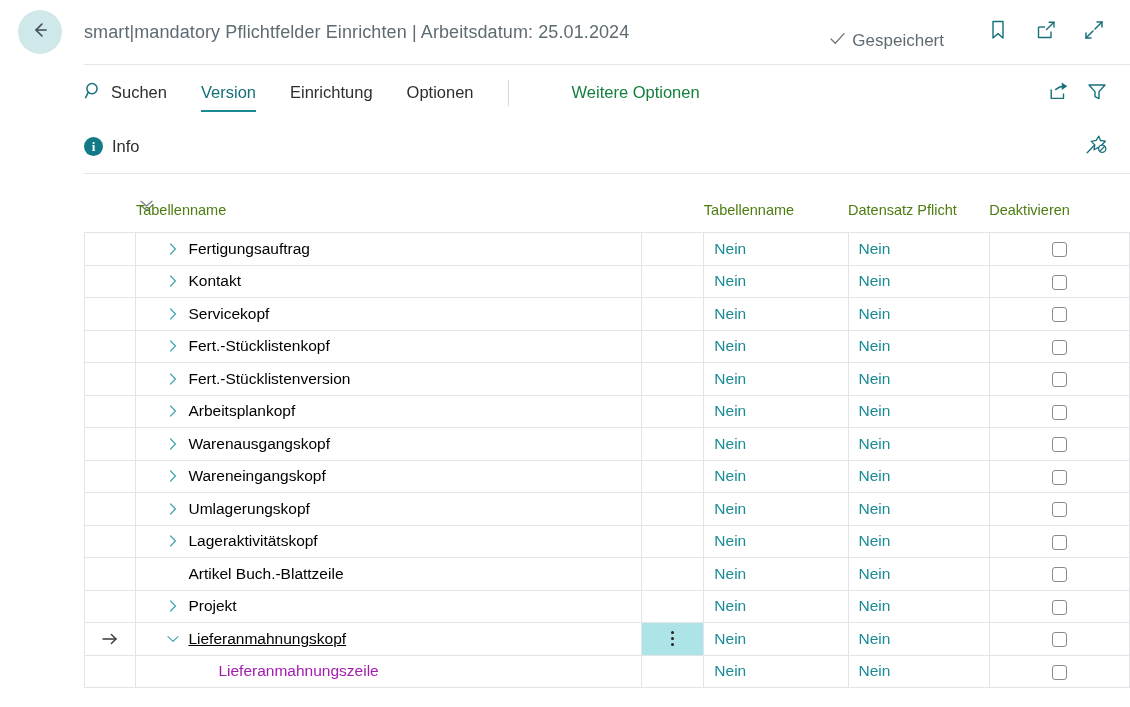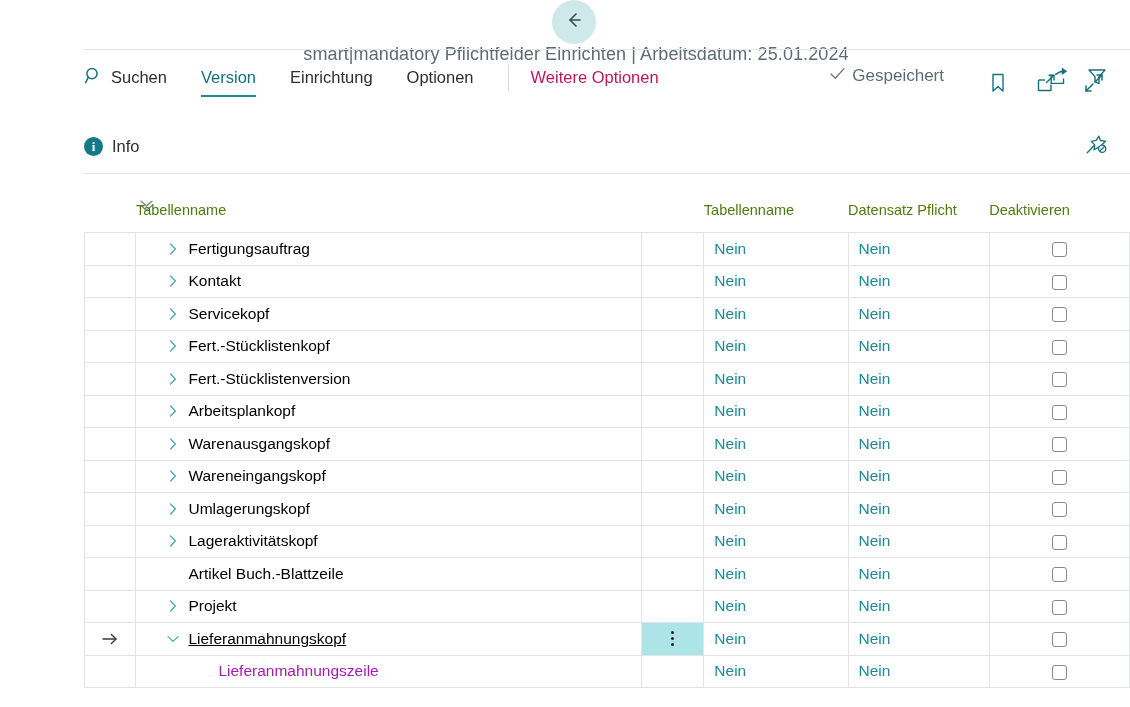--- a/index.html
+++ b/index.html
@@ -9,63 +9,63 @@
     background: #ffffff;
     font-family: "Liberation Sans", sans-serif;
     color: #2e2e2e;
     overflow: hidden;
   }
   .page { position: relative; width: 1130px; height: 707px; background: #fff; }
 
   
   .titlebar {
     position: absolute; left: 0; top: 0; width: 1130px; height: 64px;
-    display: flex; align-items: center; flex-direction: column;
+    display: flex; align-items: center;
   }
   .back-btn {
     width: 44px; height: 44px; border-radius: 50%;
     background: #cfe9ea;
     margin-left: 18px;
     display: flex; align-items: center; justify-content: center;
     cursor: pointer; flex: 0 0 auto;
   }
   .page-title {
     margin-left: 22px;
     font-size: 18px; color: #5f6b72; font-weight: 400;
     letter-spacing: 0.1px;
     white-space: nowrap;
   }
   .title-right {
-    margin-left: auto; display: flex; align-items: flex-start;
+    margin-left: auto; display: flex; align-items: flex-end;
     padding-right: 16px; gap: 8px;
   }
   .saved {
     display: flex; align-items: center; gap: 6px;
     font-size: 17px; color: #5f6b72; margin-right: 26px;
   }
   .ticon { width: 40px; height: 40px; display: flex; align-items: center; justify-content: center; cursor: pointer; }
 
   
   .menubar {
-    position: absolute; left: 84px; top: 49px; width: 1046px; height: 56px;
+    position: absolute; left: 84px; top: 64px; width: 1046px; height: 56px;
     display: flex; align-items: center;
     border-top: 1px solid #e6e6e6;
   }
   .menu-item {
     display: flex; align-items: center; gap: 8px;
     font-size: 16.5px; color: #2e2e2e;
     padding: 4px 0; margin-right: 34px;
     cursor: pointer; position: relative; white-space: nowrap;
   }
   .menu-item.active { color: #16707a; }
   .menu-item.active .underline {
     position: absolute; left: 0; right: 0; bottom: -6px; height: 2px; background: #1a8a94;
   }
   .menu-sep { width: 1px; height: 26px; background: #d8d8d8; margin: 0 22px 0 0; }
-  .menu-item.muted { color: #be185d; }
+  .menu-item.muted { color: #15803d; margin-left: 41px; }
   .menu-right { margin-left: auto; display: flex; align-items: center; padding-right: 14px; }
   .menu-right .ticon { width: 38px; height: 38px; }
 
   
   .infobar {
     position: absolute; left: 84px; top: 120px; width: 1046px; height: 54px;
     display: flex; align-items: center;
     border-bottom: 1px solid #e6e6e6;
   }
   .info-item { display: flex; align-items: center; gap: 9px; font-size: 16.5px; color: #2e2e2e; cursor: pointer; }

